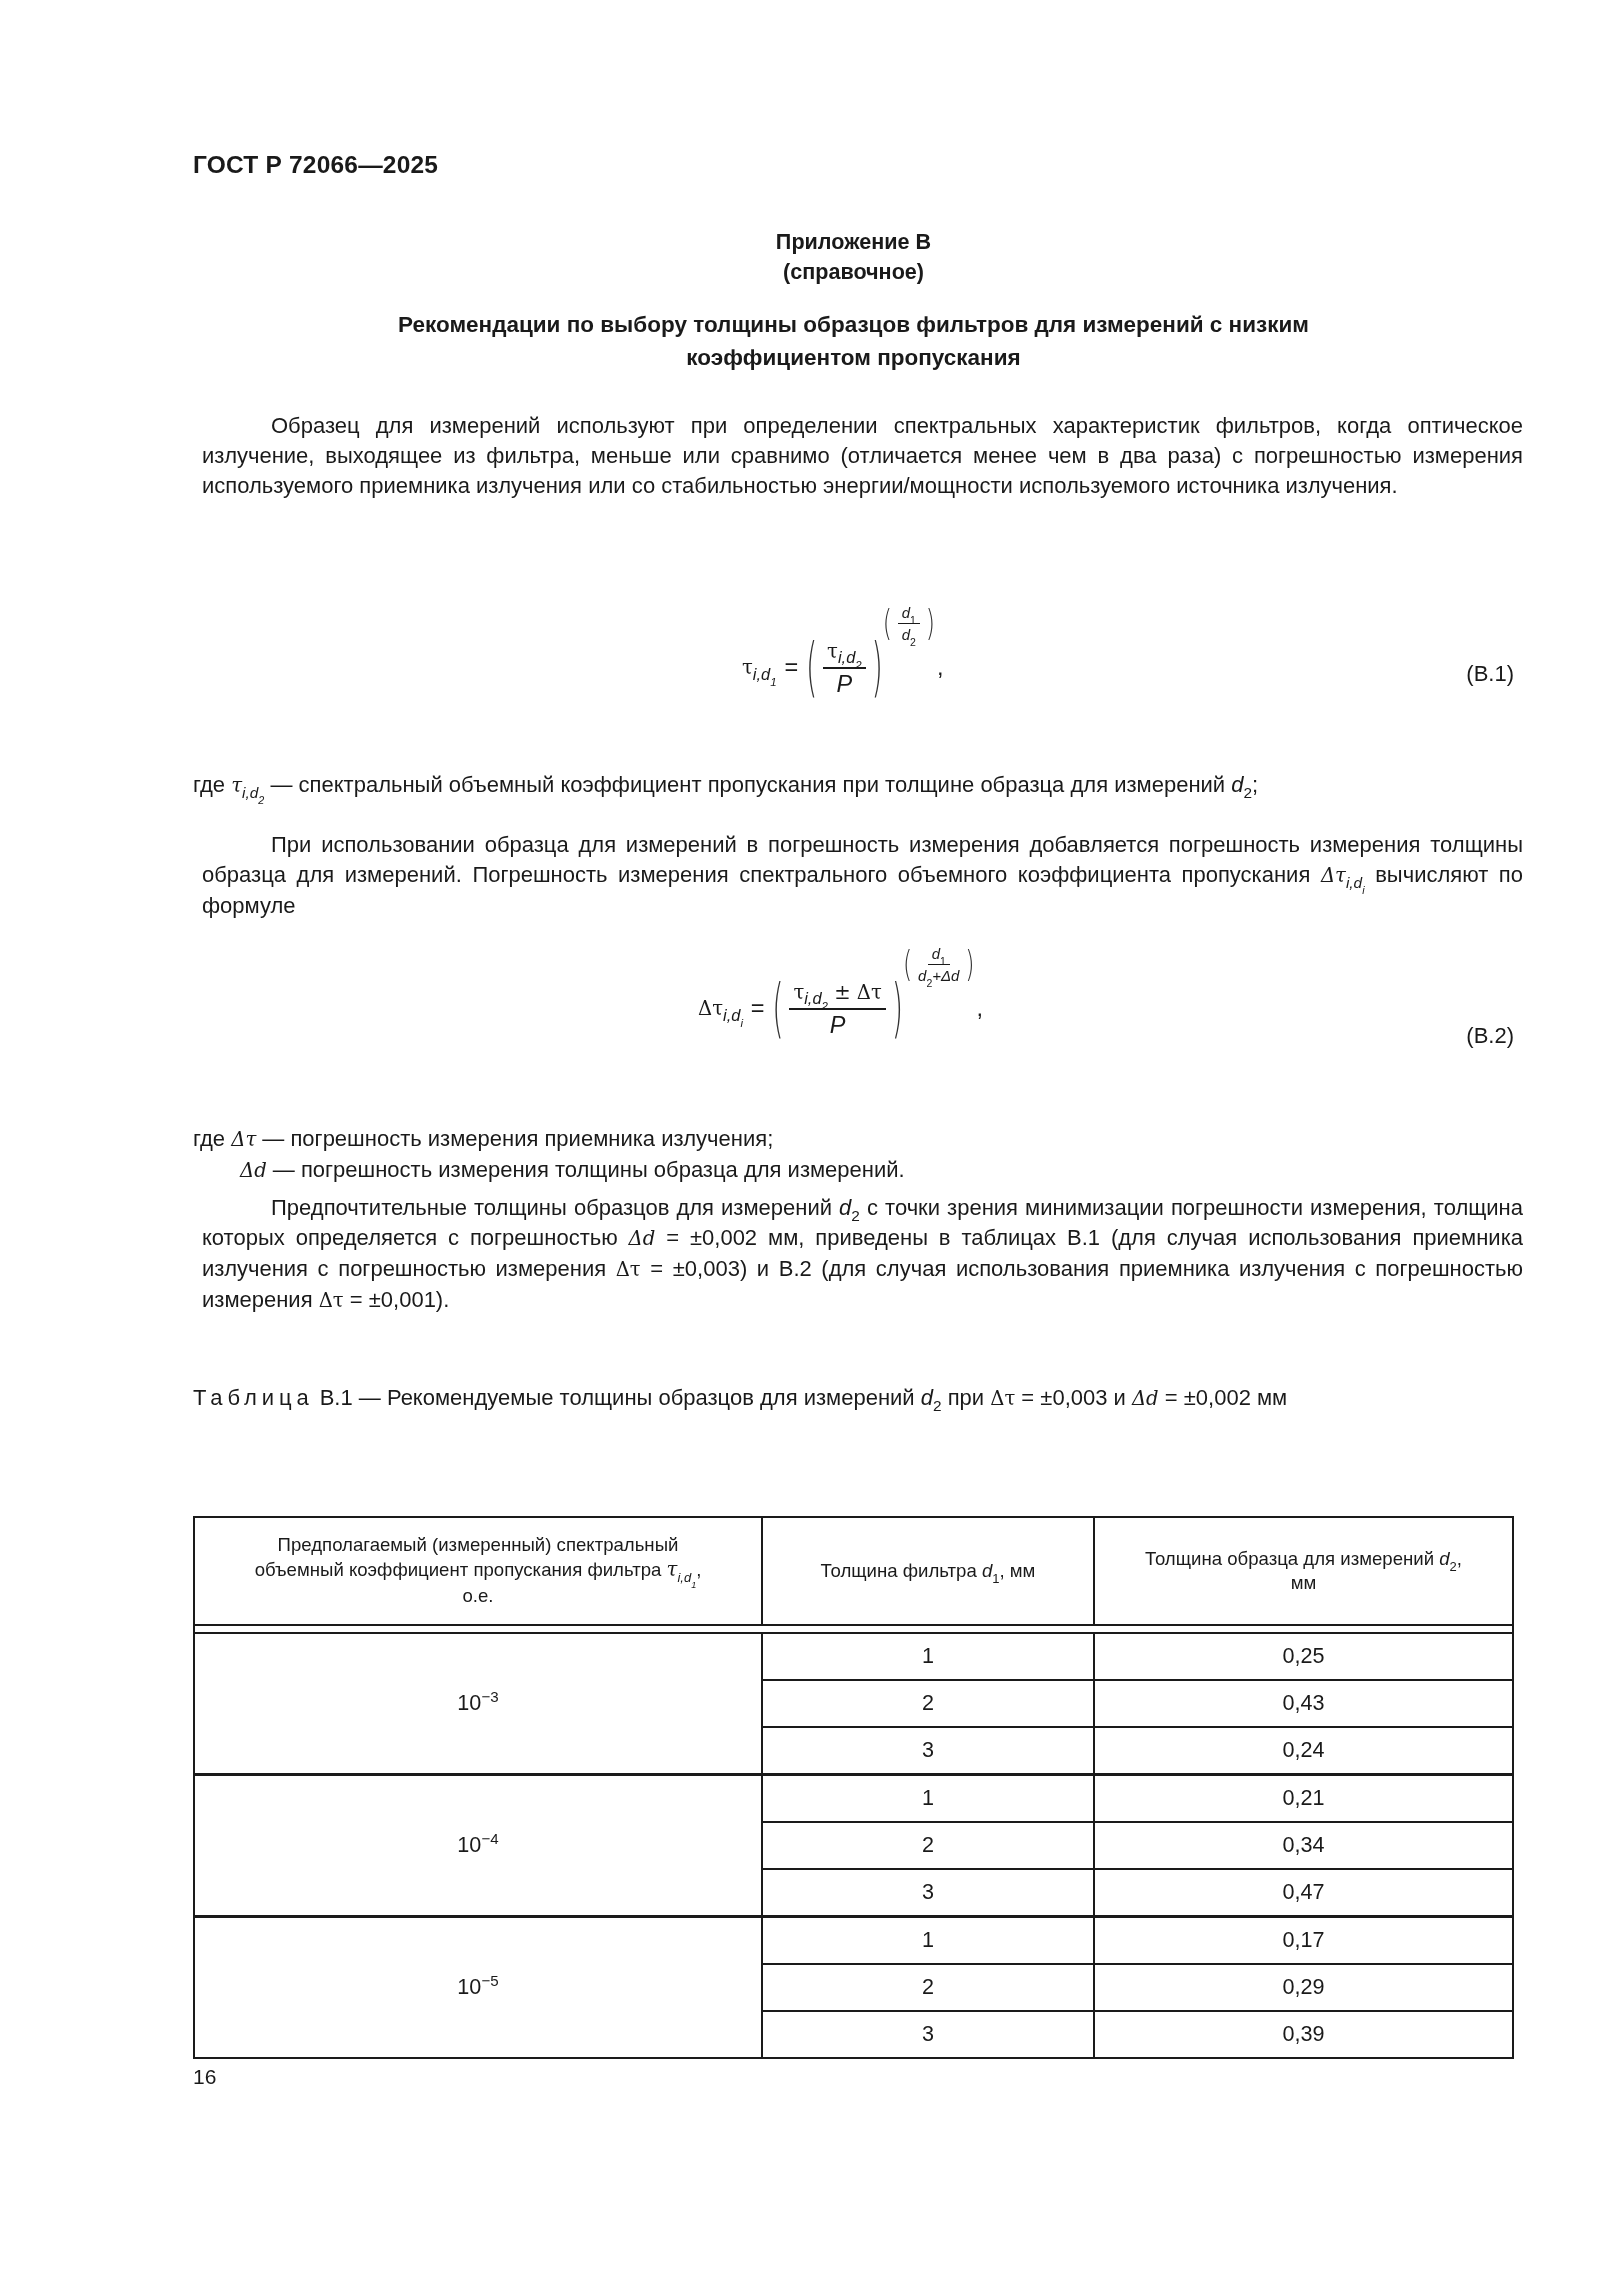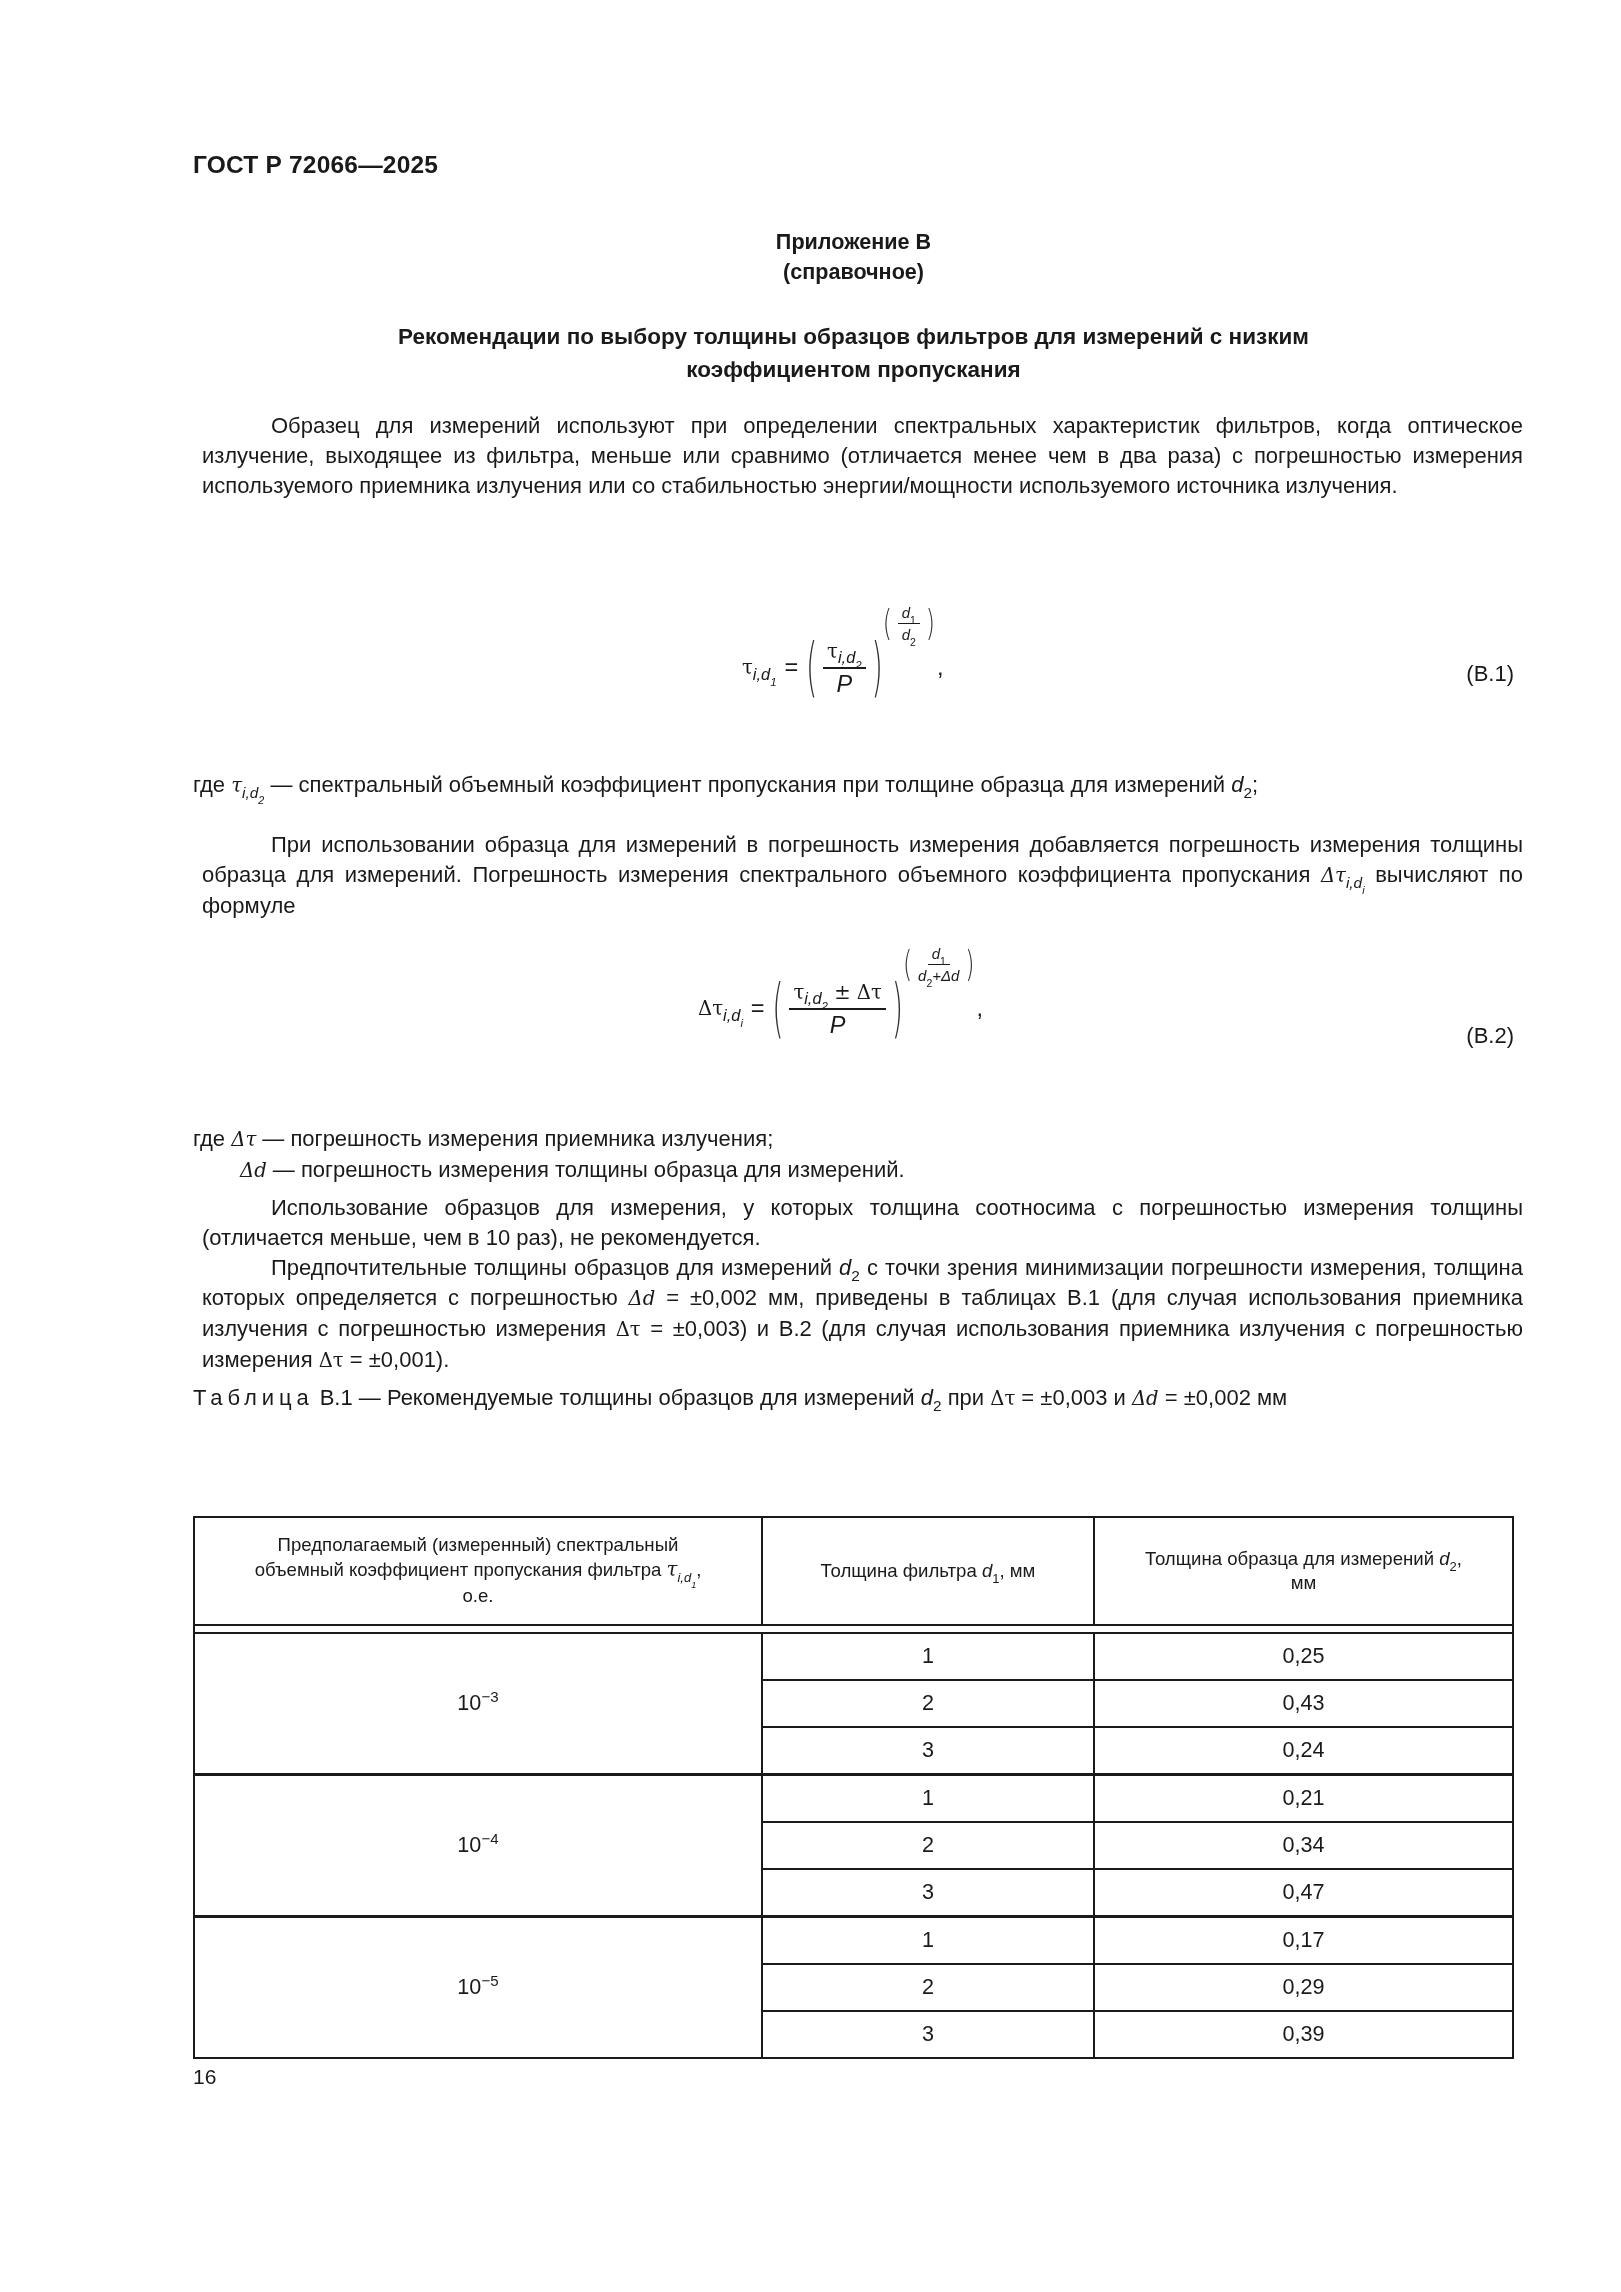--- a/index.html
+++ b/index.html
@@ -1,21 +1,21 @@
 <!DOCTYPE html>
 <html><head>
 <meta charset="utf-8">
 <style>
   html, body { margin:0; padding:0; background:#fff; }
   body { width:1621px; height:2293px; position:relative; overflow:hidden;
          font-family:"Liberation Sans", sans-serif; color:#1a1a1a; }
   .page { position:absolute; left:193px; top:0; width:1321px; }
   .hdr { position:absolute; left:0; top:151px; font-weight:bold; font-size:24.5px; letter-spacing:0.2px; }
   .annex { position:absolute; left:0; width:1321px; top:227px; text-align:center; font-weight:bold; font-size:21.6px; line-height:30px; }
-  .title { position:absolute; left:0; width:1321px; top:320px; text-align:center; font-weight:bold; font-size:22.5px; line-height:33px; }
+  .title { position:absolute; left:0; width:1321px; top:308px; text-align:center; font-weight:bold; font-size:22.5px; line-height:33px; }
   .body { position:absolute; left:9px; width:1321px; font-size:22px; line-height:30px; text-align:justify; }
   .p { text-indent:69px; margin:0; }
   .i { font-style:italic; }
   .gr { font-family:"DejaVu Serif", serif; font-size:19.6px; }
   sub { font-size:70%; vertical-align:-5.9px; line-height:0; }
   sup { font-size:70%; vertical-align:7.8px; line-height:0; }
   .formula { position:absolute; left:0; width:1321px; }
   .fnum { position:absolute; right:0; font-size:22px; }
   .eq { position:absolute; display:flex; align-items:center; font-size:23.5px; }
   .paren { font-family:"DejaVu Sans", sans-serif; font-weight:200; color:#333; transform:scaleY(2.2); display:inline-block; font-size:29px; }
@@ -112,21 +112,20 @@
     </div>
     <div class="fnum" style="top:67px;">(В.2)</div>
   </div>
 
   <div class="where" style="top:1124px;">
     <div><span>где </span><span class="gr i">Δτ</span><span>  — погрешность измерения приемника излучения;</span></div>
     <div style="padding-left:47px;"><span class="i gr">Δd</span><span> — погрешность измерения толщины образца для измерений.</span></div>
   </div>
 
   <div class="body" style="top:1193px;">
-    <p class="p">Использование образцов для измерения, у которых толщина соотносима с погрешностью измерения толщины (отличается меньше, чем в 10 раз), не рекомендуется.</p>
     <p class="p"><span>Предпочтительные толщины образцов для измерений </span><span class="i">d</span><sub>2</sub><span> с точки зрения минимизации погрешности измерения, толщина которых определяется с погрешностью </span><span class="gr i">Δd</span><span> = ±0,002 мм, приведены в таблицах В.1 (для случая использования приемника излучения с погрешностью измерения </span><span class="gr">Δτ</span><span> = ±0,003) и В.2 (для случая использования приемника излучения с погрешностью измерения </span><span class="gr">Δτ</span><span> = ±0,001).</span></p>
   </div>
 
   <div class="capt"><span class="sp">Таблица</span><span> В.1 — Рекомендуемые толщины образцов для измерений </span><span class="i">d</span><sub>2</sub><span> при </span><span class="gr">Δτ</span><span> = ±0,003 и </span><span class="gr i">Δd</span><span> = ±0,002 мм</span></div>
 
   <table>
     <thead>
       <tr>
         <th class="col1">
           <div>Предполагаемый (измеренный) спектральный</div>

